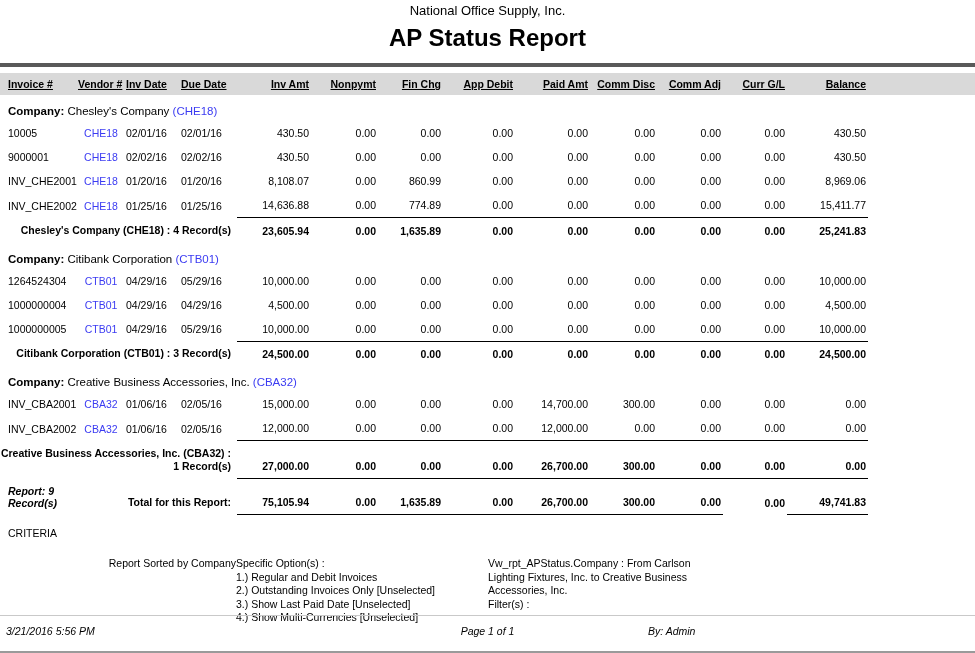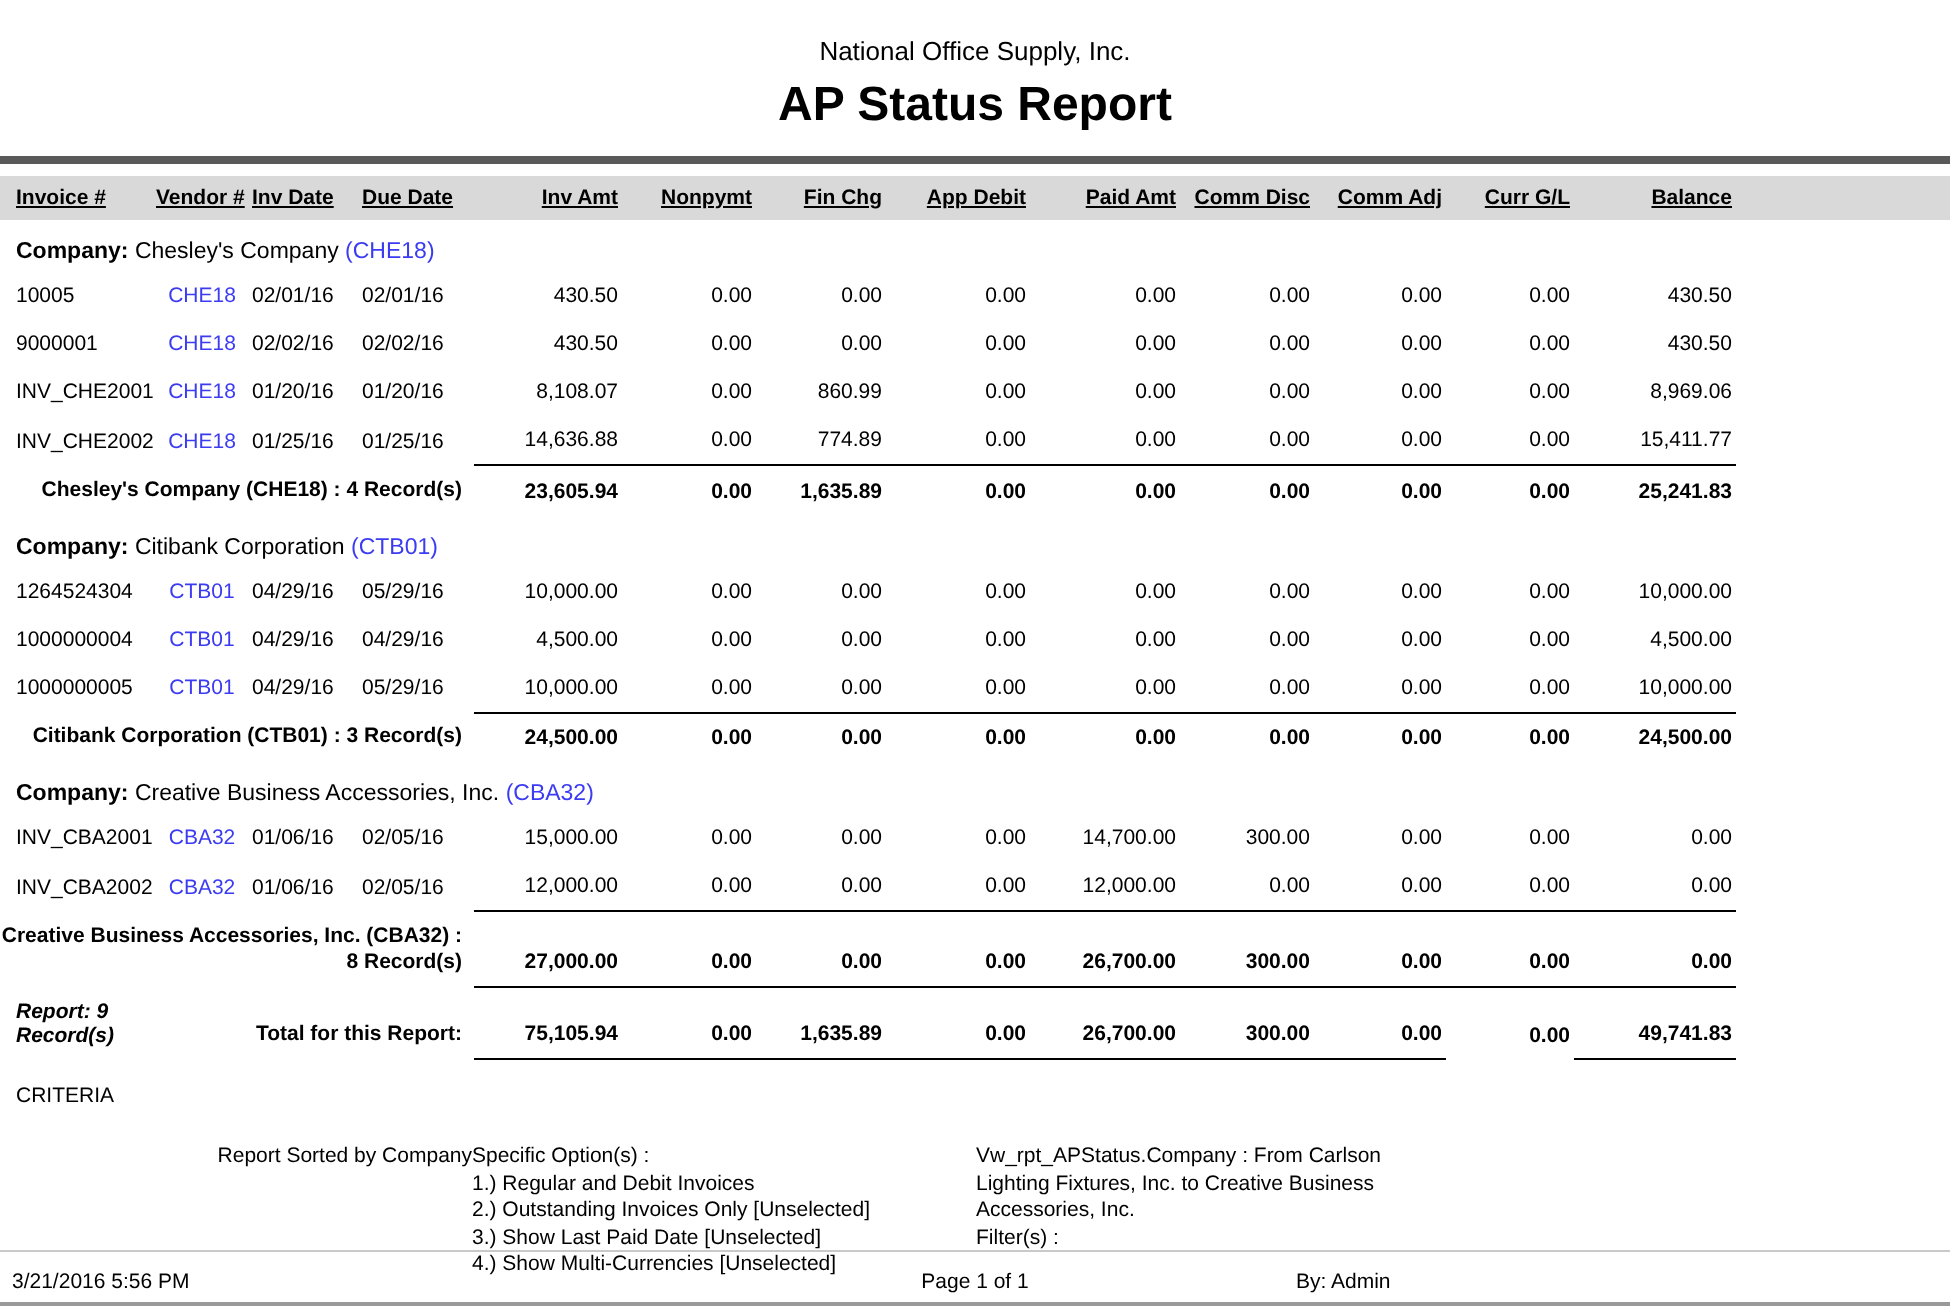--- a/index.html
+++ b/index.html
@@ -1,21 +1,21 @@
 <!DOCTYPE html>
 <html style="--link: #3b3bf2; --band: #d9d9d9;"><head>
 <meta charset="utf-8">
 <style>
   :root { --link:#3b3bf2; --band:#d9d9d9; --rule:#595959; }
   * { box-sizing:border-box; }
   html,body { margin:0; padding:0; background:#fff; }
   body { width:975px; height:653px; font-family:"Liberation Sans", sans-serif; color:#000; }
   .page { position:relative; width:975px; height:653px; overflow:hidden; border-bottom:2px solid #9a9a9a; }
 
-  .report-header { text-align:center; padding-top:18px; }
+  .report-header { text-align:center; padding-top:3px; }
   .company-title { font-size:13px; line-height:15px; }
   .report-title  { font-size:24px; font-weight:600; line-height:30px; margin-top:5px; margin-bottom:10px; }
 
   .double-rule { height:2px; border-top:2px solid var(--rule); border-bottom:2px solid var(--rule); margin-bottom:6px; }
 
   table { width:975px; border-collapse:collapse; table-layout:fixed; font-size:10.5px; }
   td { padding:6px 2px 6px 0; vertical-align:bottom; overflow:hidden; }
   thead td { background:var(--band); font-weight:bold; padding-top:5px; padding-bottom:5px; }
   thead td:first-child, tbody tr.data-row td:first-child { padding-left:8px; }
   .hu { text-decoration:underline; }
@@ -32,21 +32,21 @@
   .line-bottom { border-bottom:1.5px solid #000; }
 
   .criteria { padding:12px 0 0 8px; font-size:10.5px; }
   .criteria-heading { font-weight:normal; font-size:10.5px; }
   .criteria-body { display:flex; margin-top:18px; }
   .crit-col1 { width:228px;text-align:right; }
   .crit-col2 { width:252px; }
   .crit-col3 { width:232px; }
   .crit-line { line-height:13.5px; }
 
-  .footer { position:absolute; left:0; bottom:4px; width:100%; }
+  .footer { position:absolute; left:0; bottom:14px; width:100%;font-style:italic; }
   .footer-rule { border-top:1.5px solid #c9c9c9; margin-bottom:9px; }
   .footer-row { display:flex; font-size:10.5px; padding:0 6px; }
   .footer-row span { flex:1; }
   .footer-page { text-align:center; }
   .footer-user { text-align:left; }
 </style>
 </head>
 <body>
 
 <div class="page">
@@ -273,21 +273,21 @@
           <td class="num">0.00</td>
           <td class="num">0.00</td>
           <td class="num">12,000.00</td>
           <td class="num">0.00</td>
           <td class="num">0.00</td>
           <td class="num">0.00</td>
           <td class="num">0.00</td>
           <td class="filler"></td>
         </tr>
         <tr>
-          <td colspan="4" class="subtotal-label">Creative Business Accessories, Inc. (CBA32) : 8 Record(s)</td>
+          <td colspan="4" class="subtotal-label">Creative Business Accessories, Inc. (CBA32) : 1 Record(s)</td>
           <td class="num b line-top">27,000.00</td>
           <td class="num b line-top">0.00</td>
           <td class="num b line-top">0.00</td>
           <td class="num b line-top">0.00</td>
           <td class="num b line-top">26,700.00</td>
           <td class="num b line-top">300.00</td>
           <td class="num b line-top">0.00</td>
           <td class="num b line-top">0.00</td>
           <td class="num b line-top">0.00</td>
           <td class="filler"></td>

